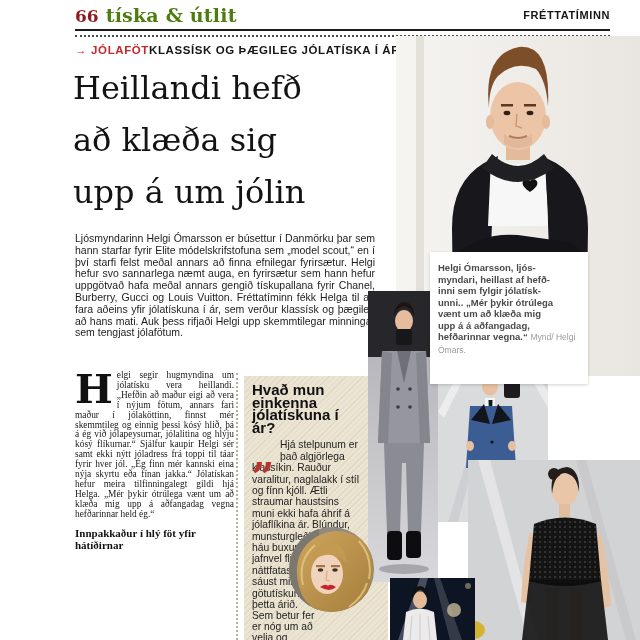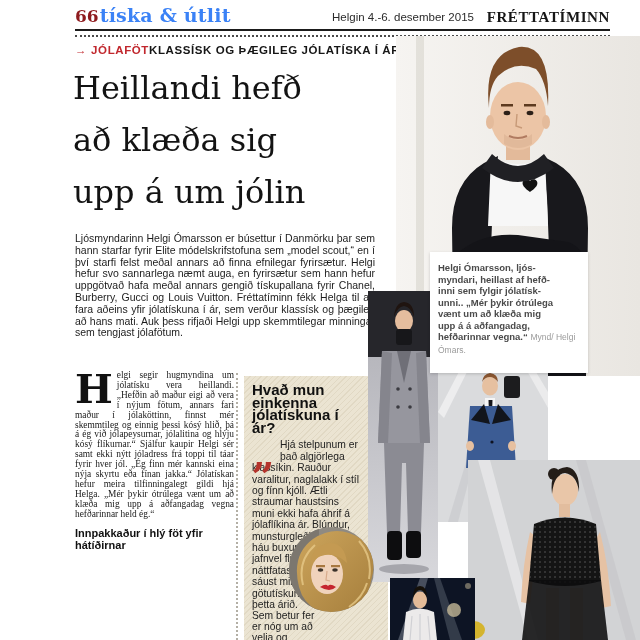--- a/index.html
+++ b/index.html
@@ -1,25 +1,25 @@
 <!DOCTYPE html>
 <html><head>
 <meta charset="utf-8">
 <style>
   html,body{margin:0;padding:0;background:#888;}
   .page{position:relative;width:640px;height:640px;background:#ffffff;overflow:hidden;
         font-family:"Liberation Sans",sans-serif;color:#1d1d1b;}
   .abs{position:absolute;}
 
   
-  .hdr-left{left:75px;top:4px;display:flex;align-items:baseline;gap:1px;}
+  .hdr-left{left:75px;top:4px;display:flex;align-items:baseline;gap:7px;}
   .pgnum{font-family:"DejaVu Serif",serif;font-weight:bold;font-size:17px;color:#8e1b1e;}
-  .section{font-family:"DejaVu Serif",serif;font-weight:bold;font-size:19px;color:#3b82f6;letter-spacing:.2px;}
+  .section{font-family:"DejaVu Serif",serif;font-weight:bold;font-size:19px;color:#4d7c0f;letter-spacing:.2px;}
   .hdr-date{left:332px;top:11px;font-size:11.5px;color:#2b2b2b;}
-  .masthead{right:30px;top:9px;font-family:Liberation Serif, serif;font-weight:bold;font-size:15px;letter-spacing:.6px;color:#161616;}
+  .masthead{right:30px;top:9px;font-family:Liberation Sans, sans-serif;font-weight:bold;font-size:11px;letter-spacing:.6px;color:#161616;}
   .rule-solid{left:75px;top:29px;width:535px;height:0;border-top:2px solid #1b1b1b;}
   .rule-dotted{left:75px;top:35px;width:535px;height:0;border-top:2px dotted #4a4a4a;}
 
   
   .kicker{left:75px;top:44px;font-weight:bold;font-size:11.5px;letter-spacing:.6px;}
   .kicker .arrow{color:#c1272d;margin-right:4px;}
   .kicker .tag{color:#c1272d;}
   .kicker .rest{color:#161616;}
 
   
@@ -29,30 +29,30 @@
   
   .photo{display:block;}
   .main-photo{left:396px;top:36px;width:244px;height:340px;z-index:2;}
   .gray-photo{left:368px;top:291px;width:70px;height:291px;z-index:3;}
   .blue-photo{left:438px;top:362px;width:110px;height:160px;z-index:3;}
   .lace-photo{left:468px;top:460px;width:172px;height:180px;z-index:4;}
   .dark-photo{left:390px;top:578px;width:85px;height:62px;z-index:5;}
   .circle-photo{left:289px;top:527px;width:85px;height:85px;z-index:6;border-radius:50%;overflow:hidden;}
 
   
-  .caption{left:430px;top:252px;width:142px;min-height:99px;background:#ffffff;padding:10px 8px 12px 8px;
+  .caption{left:430px;top:252px;width:142px;min-height:99px;background:#ffffff;padding:10px 8px 23px 8px;
            font-weight:bold;font-size:9.5px;line-height:11.5px;color:#4a4a4a;z-index:5;box-shadow:0 1px 3px rgba(0,0,0,.18);}
   .caption .cap-text{white-space:pre-line;}
   .caption .credit{font-weight:normal;font-size:8.5px;color:#9a9a9a;}
 
   
   .col1{left:75px;top:371px;width:159px;height:269px;overflow:hidden;z-index:1;
         font-family:"Liberation Serif",serif;font-size:9.4px;line-height:9.9px;text-align:justify;color:#191919;}
   .dropcap{float:left;font-family:"DejaVu Serif",serif;font-weight:bold;font-size:40px;line-height:32px;padding:2px 4px 0 0;color:#111;}
-  .subhead{font-family:Liberation Sans, sans-serif;font-weight:bold;font-size:11px;line-height:12.5px;margin:7px 0 3px 0;text-align:left;color:#111;}
+  .subhead{font-family:Liberation Serif, serif;font-weight:bold;font-size:11px;line-height:12.5px;margin:7px 0 3px 0;text-align:left;color:#111;}
 
   
   .vsep{width:0;border-left:2px dotted #b3afa5;z-index:1;}
   .vsep1{left:236px;top:373px;height:267px;}
   .vsep2{left:364px;top:462px;height:64px;}
   .vsep3{left:386px;top:528px;height:112px;}
 
   
   .sidebar{left:244px;top:376px;width:108px;height:256px;padding:8px 28px 0 8px;z-index:1;
            background:#ebe4d2;
@@ -65,21 +65,20 @@
 </style>
 </head>
 <body>
 
 <div class="page">
 
   <div class="abs hdr-left">
     <span class="pgnum">66</span>
     <span class="section">tíska &amp; útlit</span>
   </div>
-  <div class="abs hdr-date">Helgin 4.-6. desember 2015</div>
   <div class="abs masthead">FRÉTTATÍMINN</div>
   <div class="abs rule-solid"></div>
   <div class="abs rule-dotted"></div>
 
   <div class="abs kicker">
     <span class="arrow">→</span><span class="tag">JÓLAFÖT</span><span class="rest">KLASSÍSK OG ÞÆGILEG JÓLATÍSKA Í ÁR</span>
   </div>
 
   <div class="abs headline">Heillandi hefð
 að klæða sig

